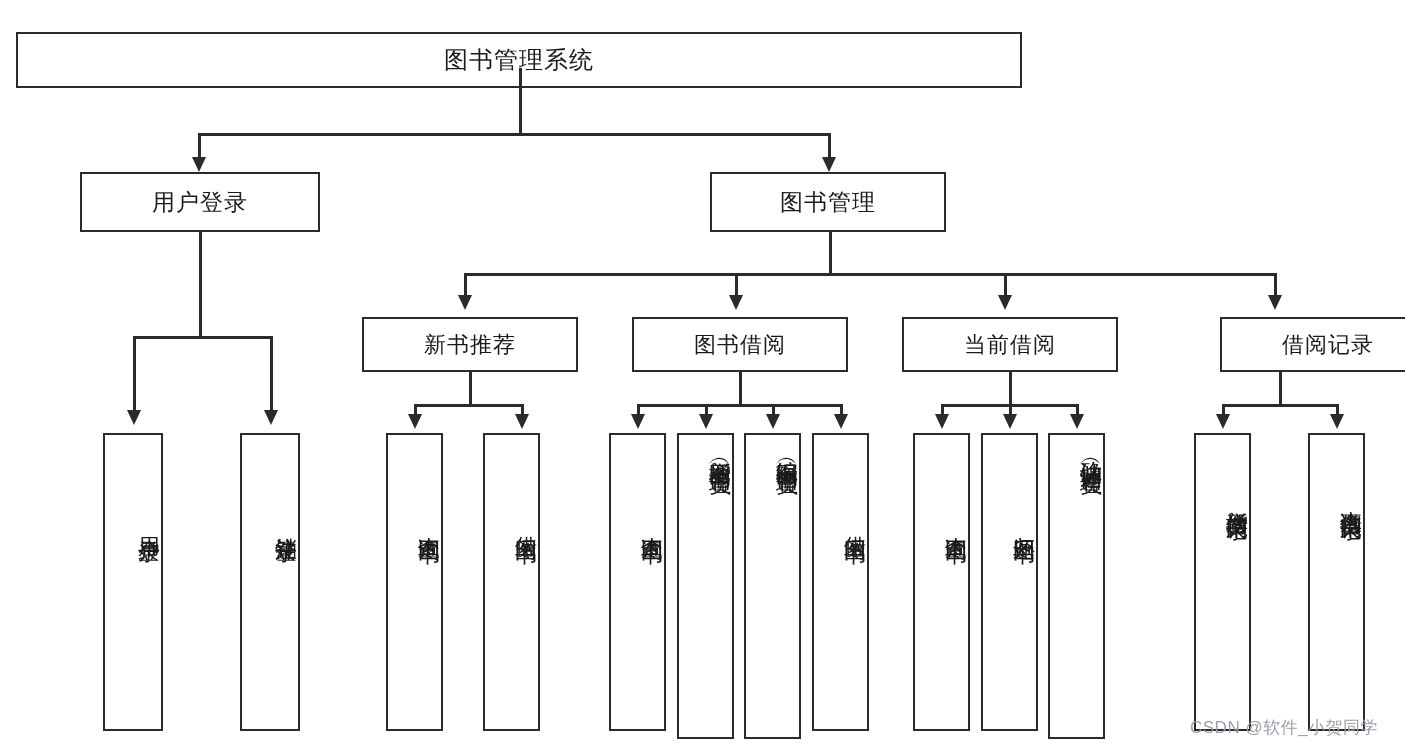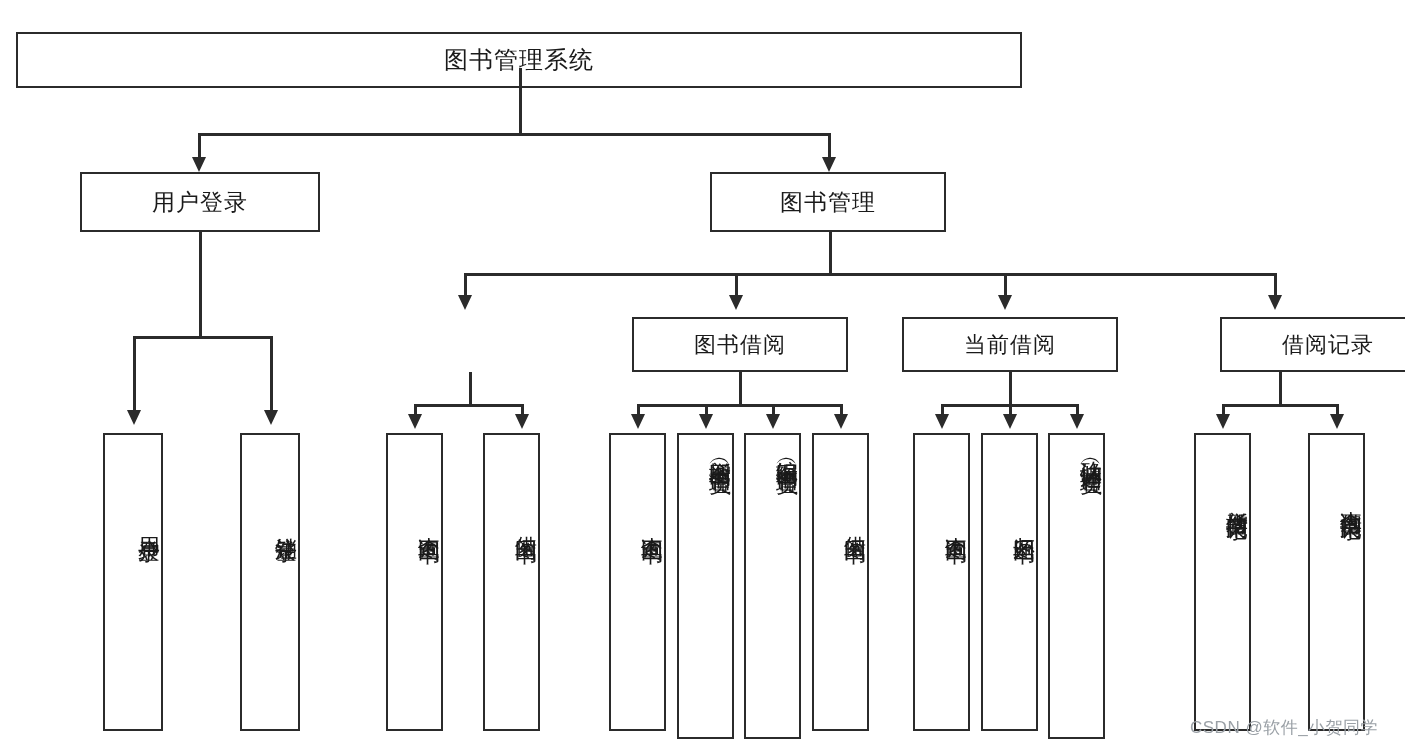--- a/index.html
+++ b/index.html
@@ -123,20 +123,23 @@
   <div class="hline" style="left:464px; top:273px; width:812px;"></div>
   <div class="vline" style="left:464px; top:273px; height:24px;"></div>
   <div class="arrow" style="left:458px; top:295px;"></div>
   <div class="vline" style="left:735px; top:273px; height:24px;"></div>
   <div class="arrow" style="left:729px; top:295px;"></div>
   <div class="vline" style="left:1004px; top:273px; height:24px;"></div>
   <div class="arrow" style="left:998px; top:295px;"></div>
   <div class="vline" style="left:1274px; top:273px; height:24px;"></div>
   <div class="arrow" style="left:1268px; top:295px;"></div>
 
+  <div class="node level3" style="left:362px; top:317px; width:216px; height:55px;">
+    <span class="node-label">新书推荐</span>
+  </div>
   <div class="node level3" style="left:632px; top:317px; width:216px; height:55px;">
     <span class="node-label">图书借阅</span>
   </div>
   <div class="node level3" style="left:902px; top:317px; width:216px; height:55px;font-family:Liberation Serif, serif;">
     <span class="node-label">当前借阅</span>
   </div>
   <div class="node level3" style="left:1220px; top:317px; width:216px; height:55px;">
     <span class="node-label">借阅记录</span>
   </div>
 

